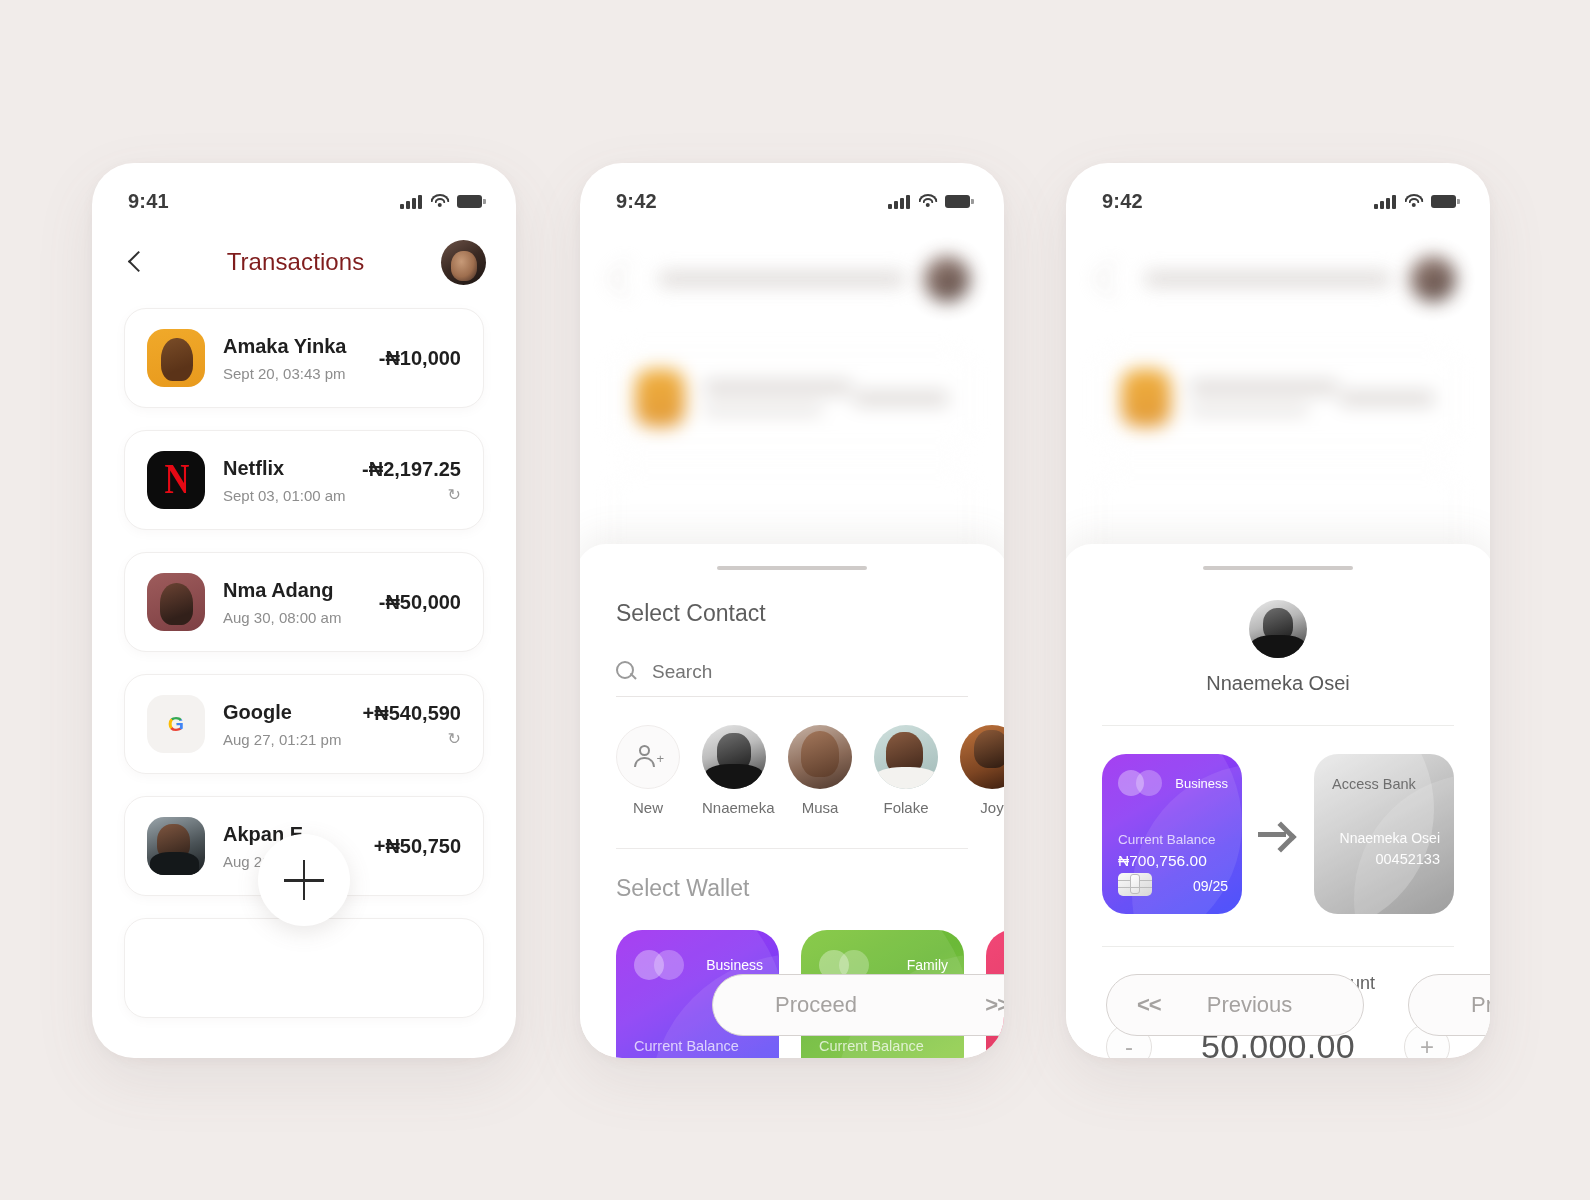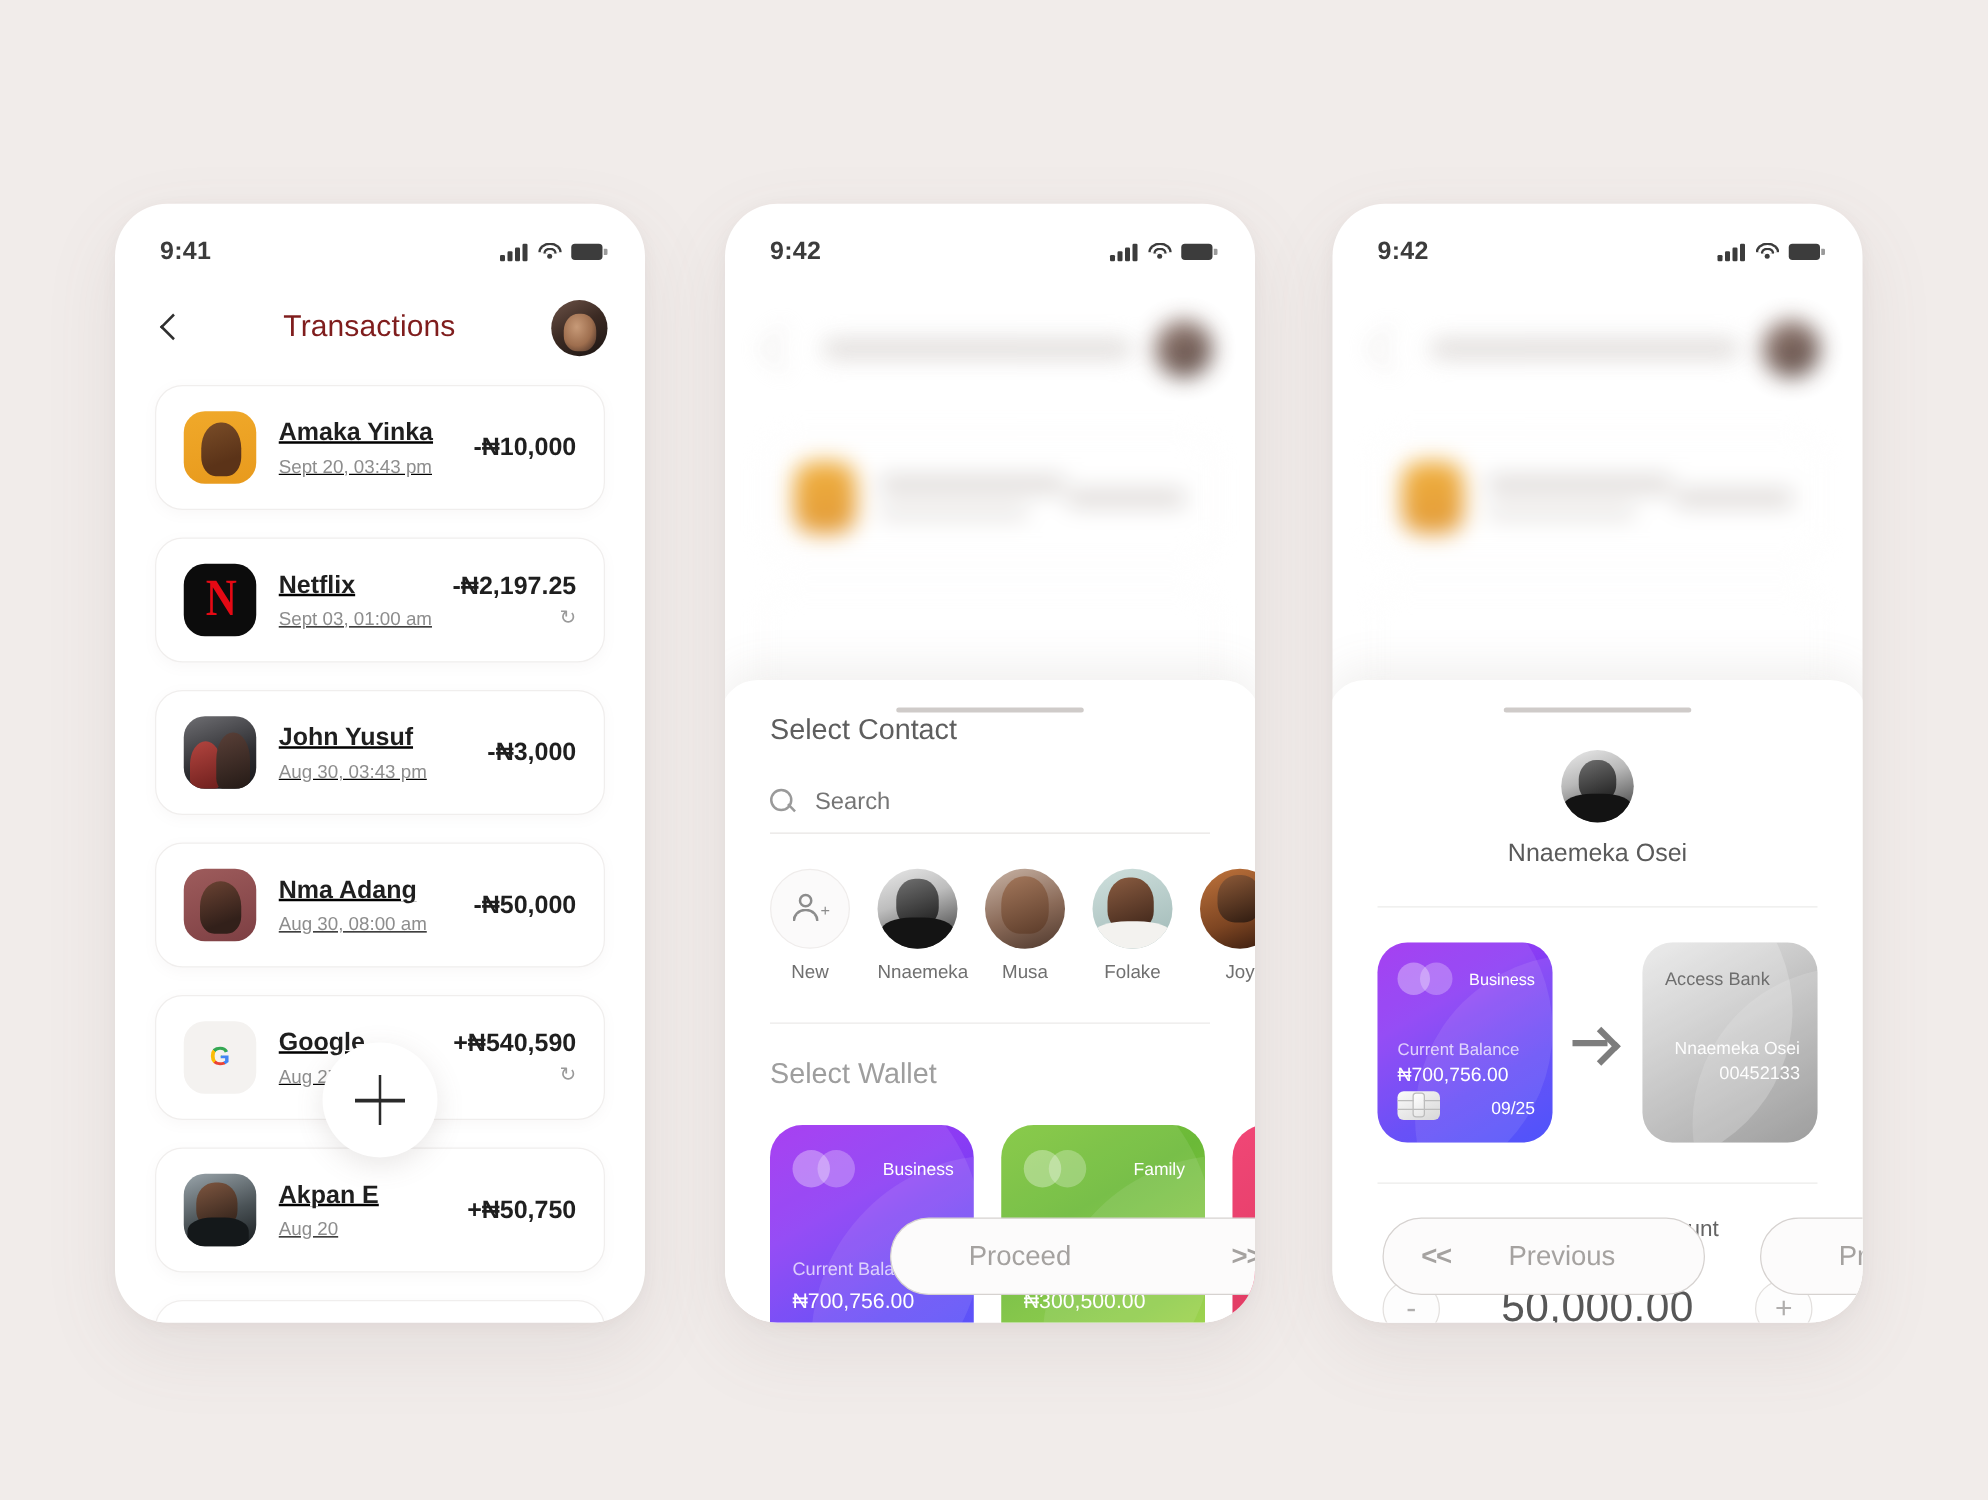--- a/index.html
+++ b/index.html
@@ -76,21 +76,21 @@
     height: 100px; background:#fff; border-radius: 22px;
     border: 1px solid #f0eeed;
     box-shadow: 0 3px 10px rgba(140,125,120,0.055);
     display: flex; align-items: center; padding: 0 22px; margin-bottom: 22px;
     position: relative;
   }
   .tx-ava {
     width: 58px; height: 58px; border-radius: 17px; flex: none; margin-right: 18px;
     overflow: hidden; position: relative; background: #ddd;
   }
-  .tx-body { flex:1; min-width: 0; text-decoration: underline; }
+  .tx-body { flex:1; min-width: 0; }
   .tx-name { font-size: 20px; font-weight: bold; color: #1f1f1f; margin-bottom: 7px; white-space: nowrap; }
   .tx-date { font-size: 15px; color: #8d8d8d; white-space: nowrap; }
   .tx-right { text-align: right; flex: none; }
   .tx-amt { font-size: 20px; font-weight: bold; color: #1f1f1f; white-space: nowrap; }
   .tx-recur { font-size: 16px; color: #9a9a9a; margin-top: 6px; line-height: 1; }
 
   
   .av-amaka { background: linear-gradient(170deg,#f0a92a,#e89a1d); }
   .av-amaka:after{ content:""; position:absolute; left:24%; top:16%; width:55%; height:74%;
     background: linear-gradient(160deg,#7a4d28 0%, #5b3318 70%); border-radius: 48% 48% 36% 36%; }
@@ -152,21 +152,21 @@
     position: absolute; left: -4px; right: -4px; bottom: -10px;
     background: #fff; border-radius: 30px 30px 42px 42px;
     box-shadow: 0 -10px 34px rgba(120,105,100,0.10);
     z-index: 5; overflow: hidden;
   }
   #sheet2 { top: 381px; }
   #sheet3 { top: 381px; }
   .grabber { width: 150px; height: 3.5px; border-radius: 2px; background: #cfcbc9; margin: 22px auto 0; }
 
   .sheet-inner { padding: 0 40px; }
-  .sheet-title { font-size: 23px; color: #5e5e5e; }
+  .sheet-title { font-size: 23px; color: #5e5e5e; margin-top: 30px; }
 
   .search-row { display:flex; align-items:flex-start; gap: 16px; margin-top: 34px;
                 border-bottom: 1.5px solid #e8e5e4; padding-bottom: 13px; }
   .search-ico { width: 20px; height: 20px; position: relative; flex: none; }
   .search-ico:before { content:""; position:absolute; left:0; top:0; width:14px;height:14px;
     border:2.1px solid #9a9a9a; border-radius:50%; }
   .search-ico:after { content:""; position:absolute; right:0; bottom:0.5px; width:8px;height:2.1px;
     background:#9a9a9a; transform: rotate(45deg); transform-origin: right center;}
   .search-field { flex:1; border:none; outline:none; font-size: 19px; color:#9b9b9b;
                   font-family:"Liberation Sans", sans-serif; background: transparent; }
@@ -331,30 +331,20 @@
         <div class="tx-body">
           <div class="tx-name">Netflix</div>
           <div class="tx-date">Sept 03, 01:00 am</div>
         </div>
         <div class="tx-right">
           <div class="tx-amt">-₦2,197.25</div>
           <div class="tx-recur">↻</div>
         </div>
       </div>
 
-      <div class="tx-card">
-        <div class="tx-ava av-john"></div>
-        <div class="tx-body">
-          <div class="tx-name">John Yusuf</div>
-          <div class="tx-date">Aug 30, 03:43 pm</div>
-        </div>
-        <div class="tx-right">
-          <div class="tx-amt">-₦3,000</div>
-        </div>
-      </div>
 
       <div class="tx-card">
         <div class="tx-ava av-nma"></div>
         <div class="tx-body">
           <div class="tx-name">Nma Adang</div>
           <div class="tx-date">Aug 30, 08:00 am</div>
         </div>
         <div class="tx-right">
           <div class="tx-amt">-₦50,000</div>
         </div>

